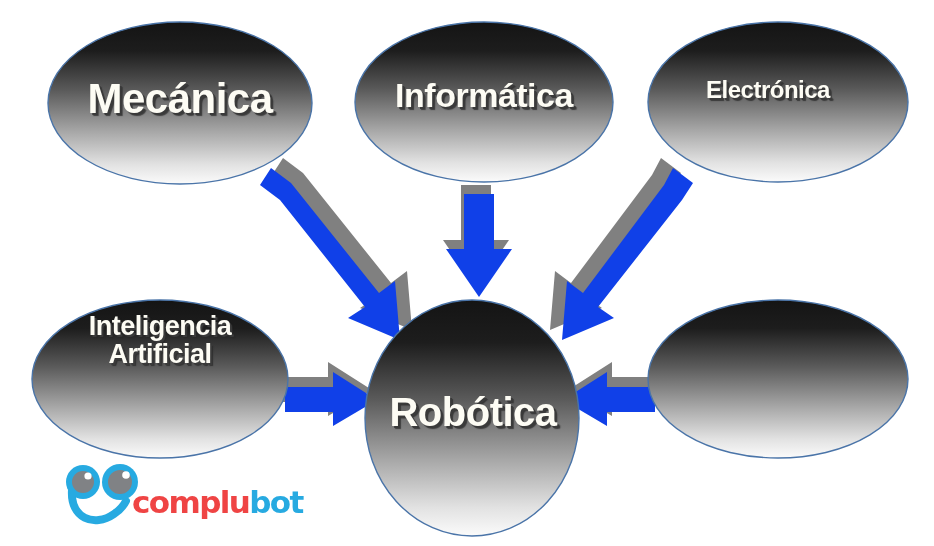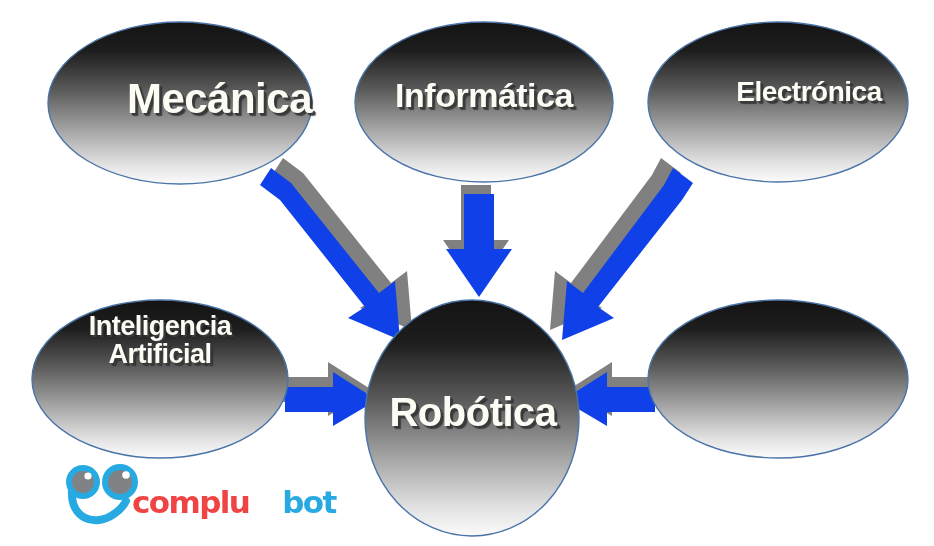--- a/index.html
+++ b/index.html
@@ -33,23 +33,23 @@
     font-weight: bold;
     font-family: "Liberation Sans", sans-serif;
     line-height: 1.02;
     letter-spacing: -0.5px;
     text-shadow:
        2px 2px 0 #3a3a3a,
        3px 3px 1px rgba(40,40,40,0.75);
     pointer-events: none;
     white-space: pre-line;
   }
-  .label-mecanica    { left: 48px;  top: 78px;  width: 264px; font-size: 42px; text-align: right; }
+  .label-mecanica    { left: 48px;  top: 78px;  width: 264px; font-size: 42px; }
   .label-informatica { left: 355px; top: 78px;  width: 258px; font-size: 34px; }
-  .label-electronica { left: 648px; top: 78px;  width: 240px; font-size: 28px; margin-left: 41px; }
+  .label-electronica { left: 648px; top: 78px;  width: 240px; font-size: 24px; }
   .label-ia          { left: 28px;  top: 313px; width: 264px; font-size: 27px; }
   .label-ing         { left: 648px; top: 313px; width: 260px; font-size: 33px; }
   .label-robotica    { left: 365px; top: 392px; width: 216px; font-size: 40px; }
 
   
   #logo {
     position: absolute;
     left: 58px;
     top: 462px;
     width: 230px;
@@ -67,21 +67,21 @@
     left: 74px;
     top: 25px;
     font-family: "DejaVu Sans", sans-serif;
     font-weight: bold;
     font-size: 31px;
     letter-spacing: -1.6px;
     line-height: 1;
     white-space: nowrap;
   }
   .wm-complu { color: #ef4444; }
-  .wm-bot    { color: #27aae1; padding-left: 33px; }
+  .wm-bot    { color: #27aae1; }
 </style>
 </head>
 <body>
 
 <div id="diagram">
 
   <svg id="diagram-svg" viewBox="0 0 934 546">
     <defs>
       <linearGradient id="ellipseGrad" x1="0" y1="0" x2="0" y2="1">
         <stop offset="0%" stop-color="#141414"></stop>

